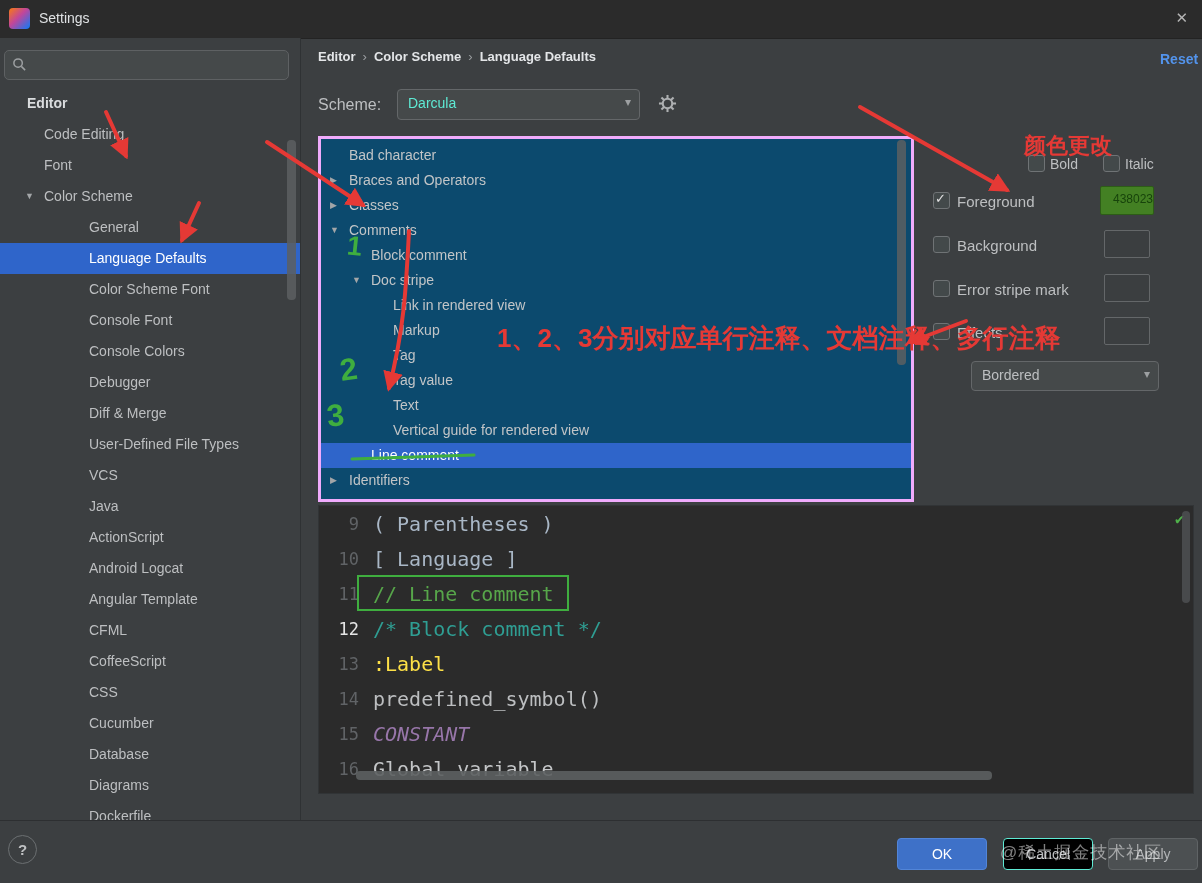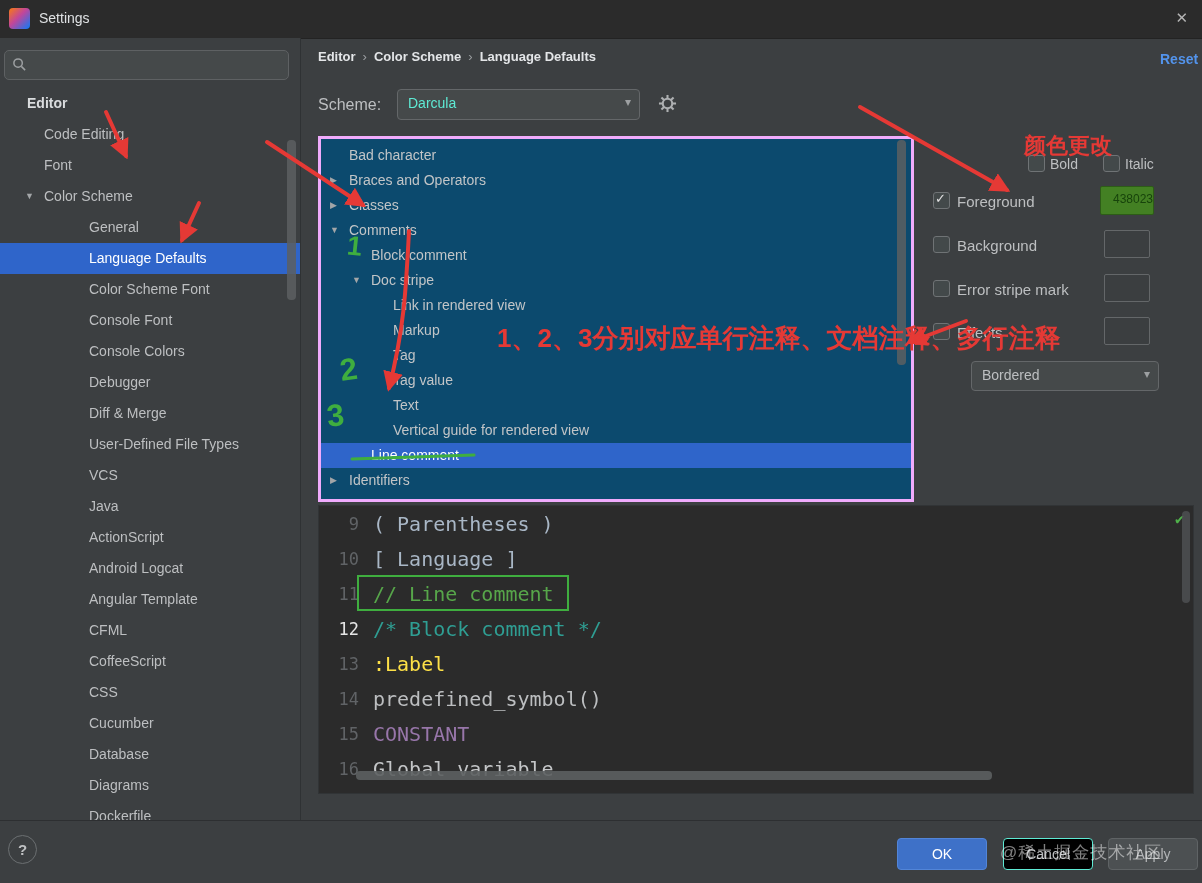--- a/index.html
+++ b/index.html
@@ -64,21 +64,21 @@
            font-family:"DejaVu Sans Mono","Liberation Mono",monospace;}
   .pline{display:flex;height:35px;align-items:center;}
   .lnum{width:40px;text-align:right;padding-right:10px;font-size:17px;color:#606366;flex:none;}
   .lnum.ln-active{color:#e5e5e5;}
   .code{font-size:20px;white-space:pre;padding-left:4px;}
   .tk-default{color:#a9b7c6;}
   .tk-linec{color:#57a64a;}
   .tk-blockc{color:#2f9e93;}
   .tk-label{color:#fde047;}
   .tk-predef{color:#bcbec0;}
-  .tk-const{color:#9876aa;}
+  .tk-const{color:#9876aa;font-style:italic;}
   .tk-global{color:#c4c6c8;}
   .tk-doc{color:#629755;}
   .green-box{position:absolute;left:38px;top:69px;width:208px;height:32px;border:2px solid #3fae3f;}
   .pv-check{position:absolute;right:9px;top:4px;color:#4fb14a;font-size:15px;}
   .hscroll{position:absolute;left:37px;top:265px;width:636px;height:9px;background:#5c5f61;border-radius:4px;opacity:.9;}
   .pv-vscroll{position:absolute;right:3px;top:5px;width:8px;height:92px;background:#505355;border-radius:4px;opacity:.8;}
 
   
   .footer{position:absolute;left:0;top:820px;width:1202px;height:63px;background:#3c3f41;border-top:1px solid #2d2f31;}
   .helpbtn{position:absolute;left:8px;top:14px;width:27px;height:27px;border:1px solid #6b6f71;border-radius:50%;

